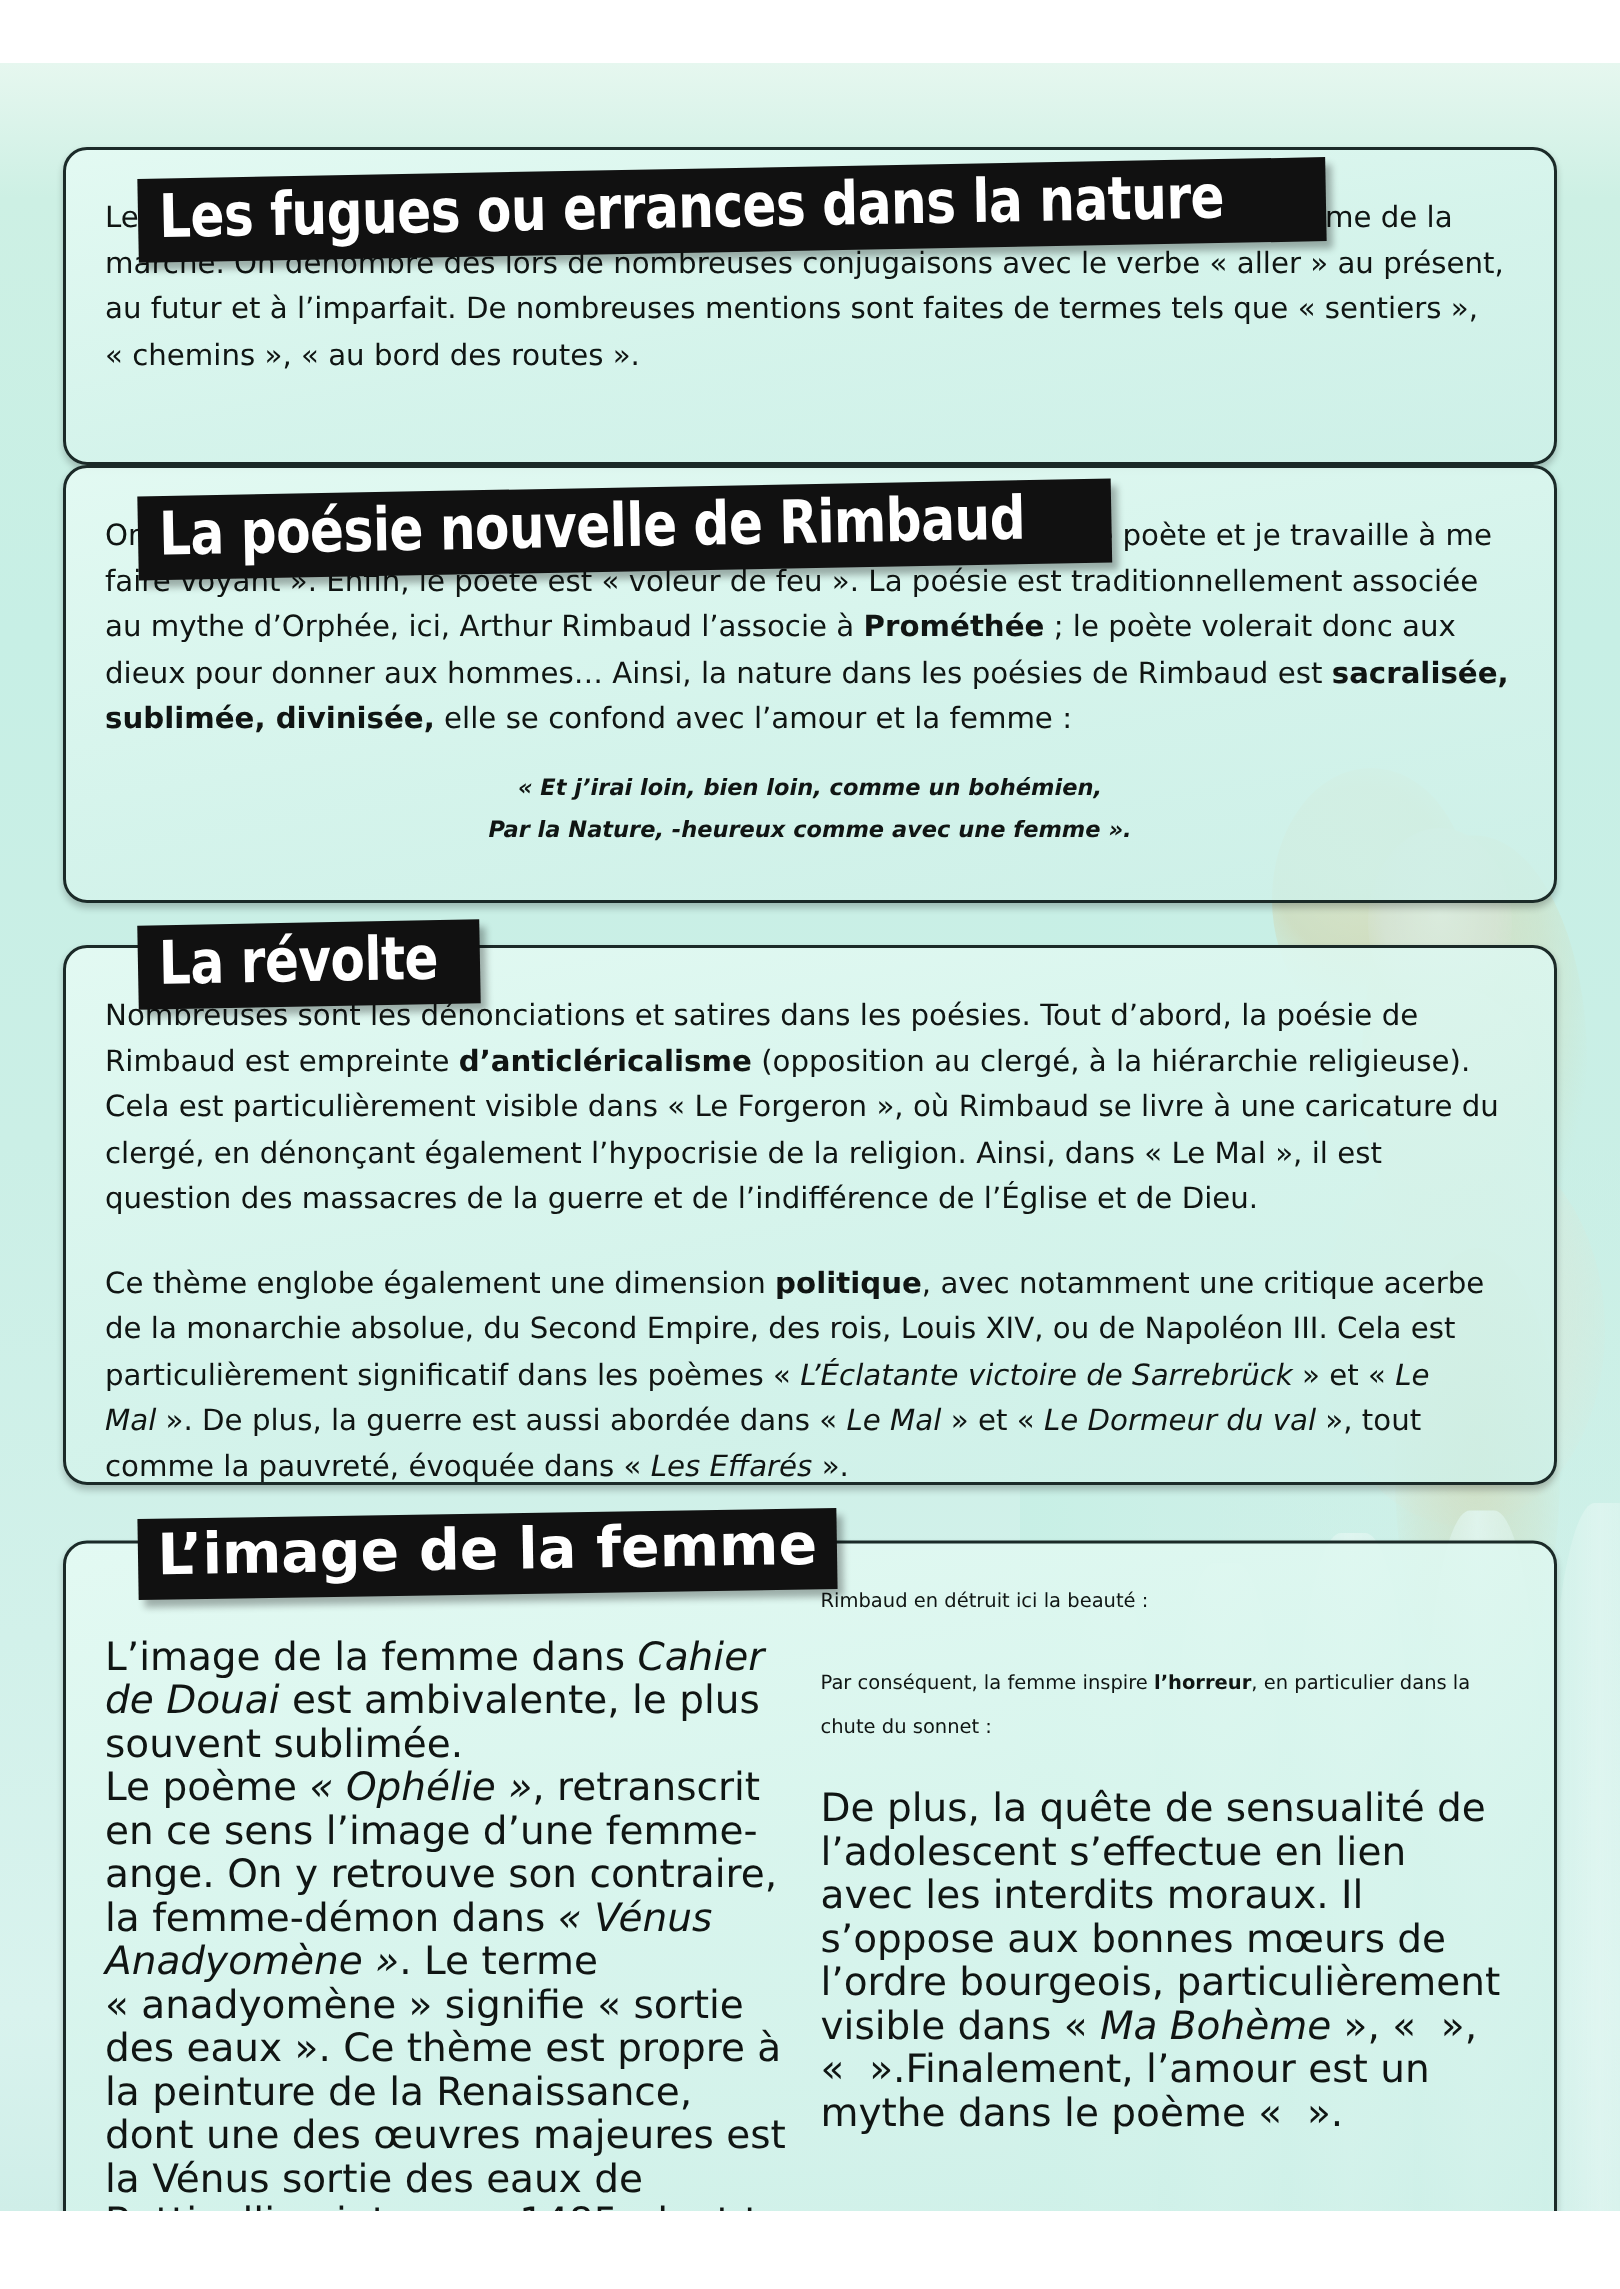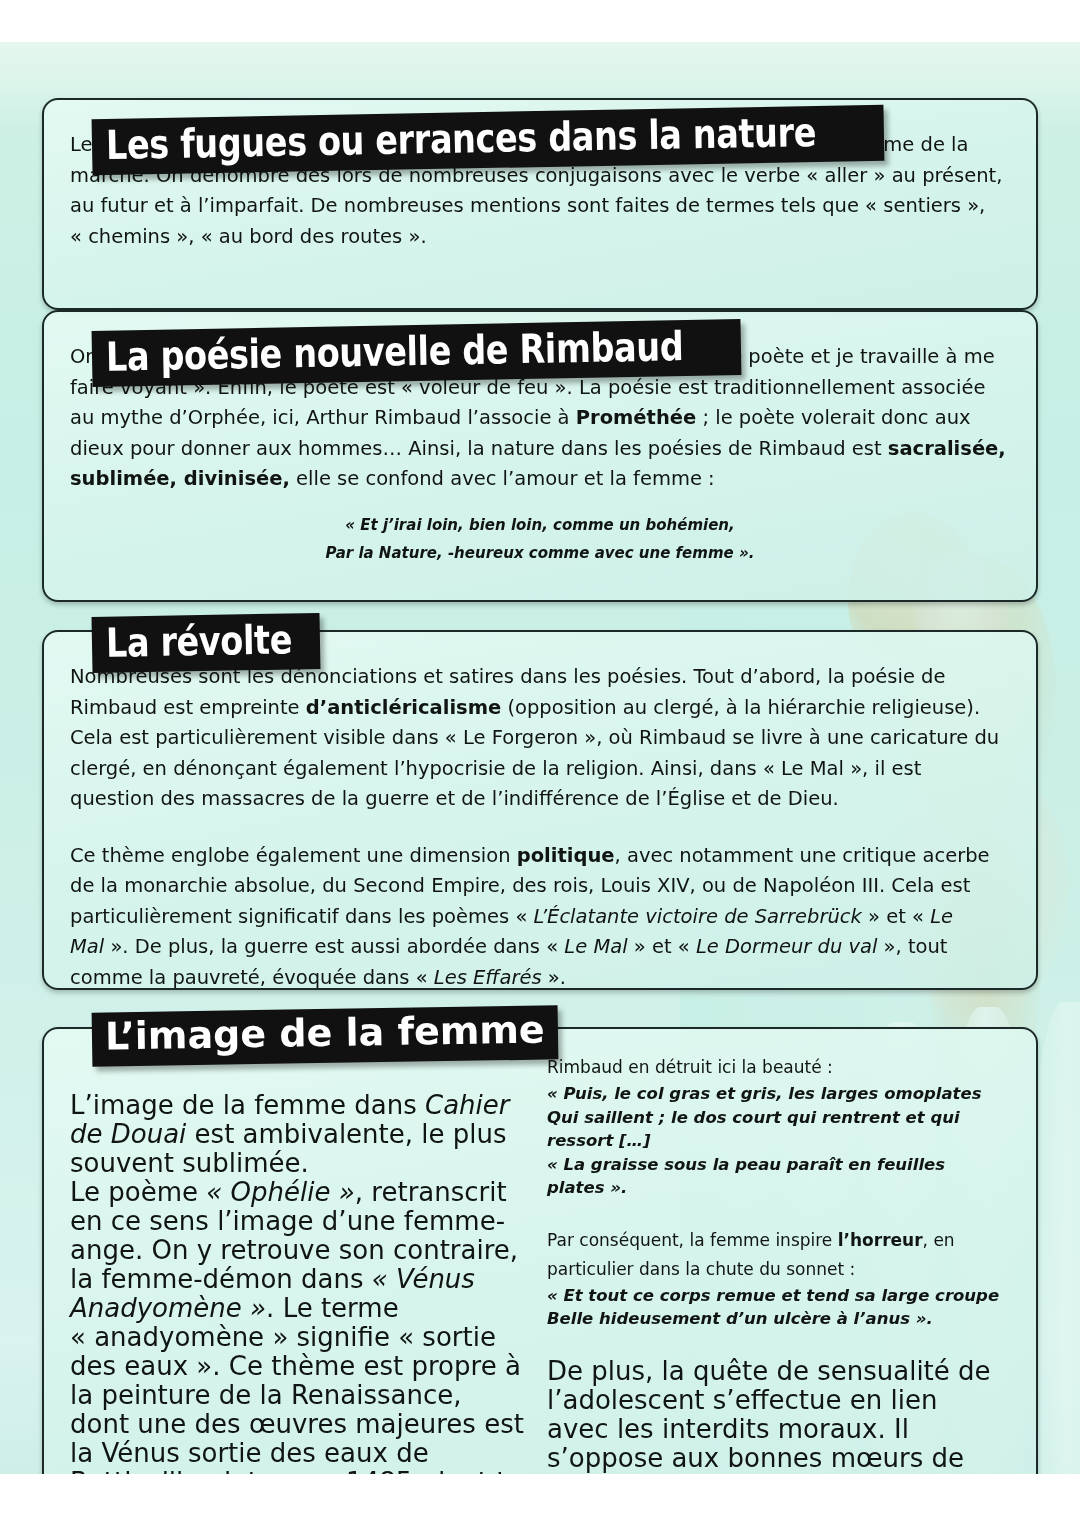--- a/index.html
+++ b/index.html
@@ -162,21 +162,21 @@
     font-family: "DejaVu Sans", sans-serif;
     font-size: 16.5px;
     line-height: 23.5px;
     font-style: italic;
     font-weight: 600;
     color: #101513;
     margin: 0;
   }
   .lead {
     font-family: "DejaVu Sans", sans-serif;
-    font-size: 17px;
+    font-size: 13px;
     line-height: 29px;
     color: #101513;
     margin: 0;
   }
   .lead b { font-weight: 700; text-align: right; }
   .blk { margin-top: 22px; }
   .blk:first-child { margin-top: 0; }
 </style>
 </head>
 <body>
@@ -282,35 +282,26 @@
               sortie des eaux ou «&nbsp;Vénus anadyomène&nbsp;» est
               un thème artistique courant de la peinture
               occidentale, issu de la <b>mythologie
               gréco-romaine.</b>
             </p>
           </div>
 
           <div class="col-r">
             <div class="blk" style="margin-top:0;">
               <p class="lead">Rimbaud en détruit ici la beauté :</p>
-              <p class="quote">
-                <span>« Puis, le col gras et gris, les larges omoplates</span><br>
-                <span>Qui saillent ; le dos court qui rentrent et qui ressort […]</span><br>
-                <span>« La graisse sous la peau paraît en feuilles plates ».</span>
-              </p>
             </div>
 
             <div class="blk" style="margin-top:26px;">
               <p class="lead">
                 Par conséquent, la femme inspire <b>l’horreur</b>, en
                 particulier dans la chute du sonnet&nbsp;:
-              </p>
-              <p class="quote">
-                <span>« Et tout ce corps remue et tend sa large croupe</span><br>
-                <span>Belle hideusement d’un ulcère à l’anus ».</span>
               </p>
             </div>
 
             <p class="para-s" style="margin-top:26px;">
               De plus, la quête de sensualité de l’adolescent
               s’effectue en lien avec <b>les interdits moraux</b>. Il
               s’oppose aux bonnes mœurs de l’ordre
               bourgeois, particulièrement visible dans «&nbsp;<i>Ma
               Bohème</i>&nbsp;», «&nbsp;&nbsp;», «&nbsp;&nbsp;».Finalement, l’amour est un mythe dans
               le poème «&nbsp;&nbsp;».

